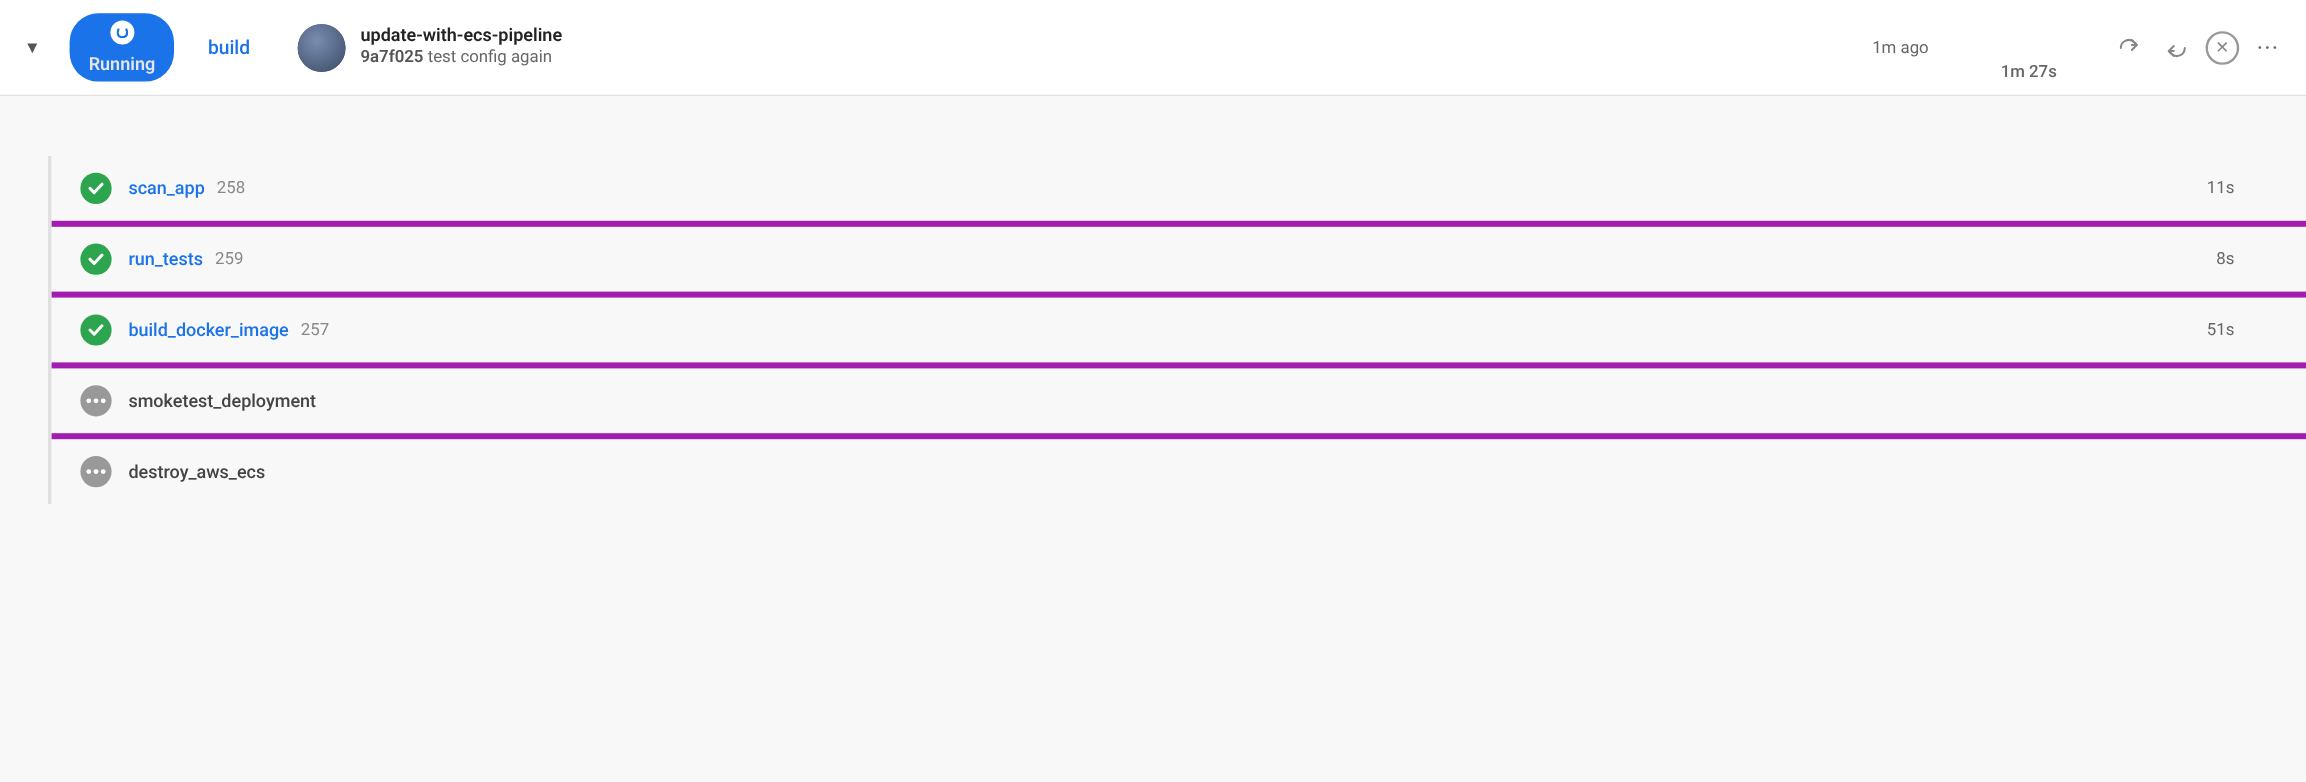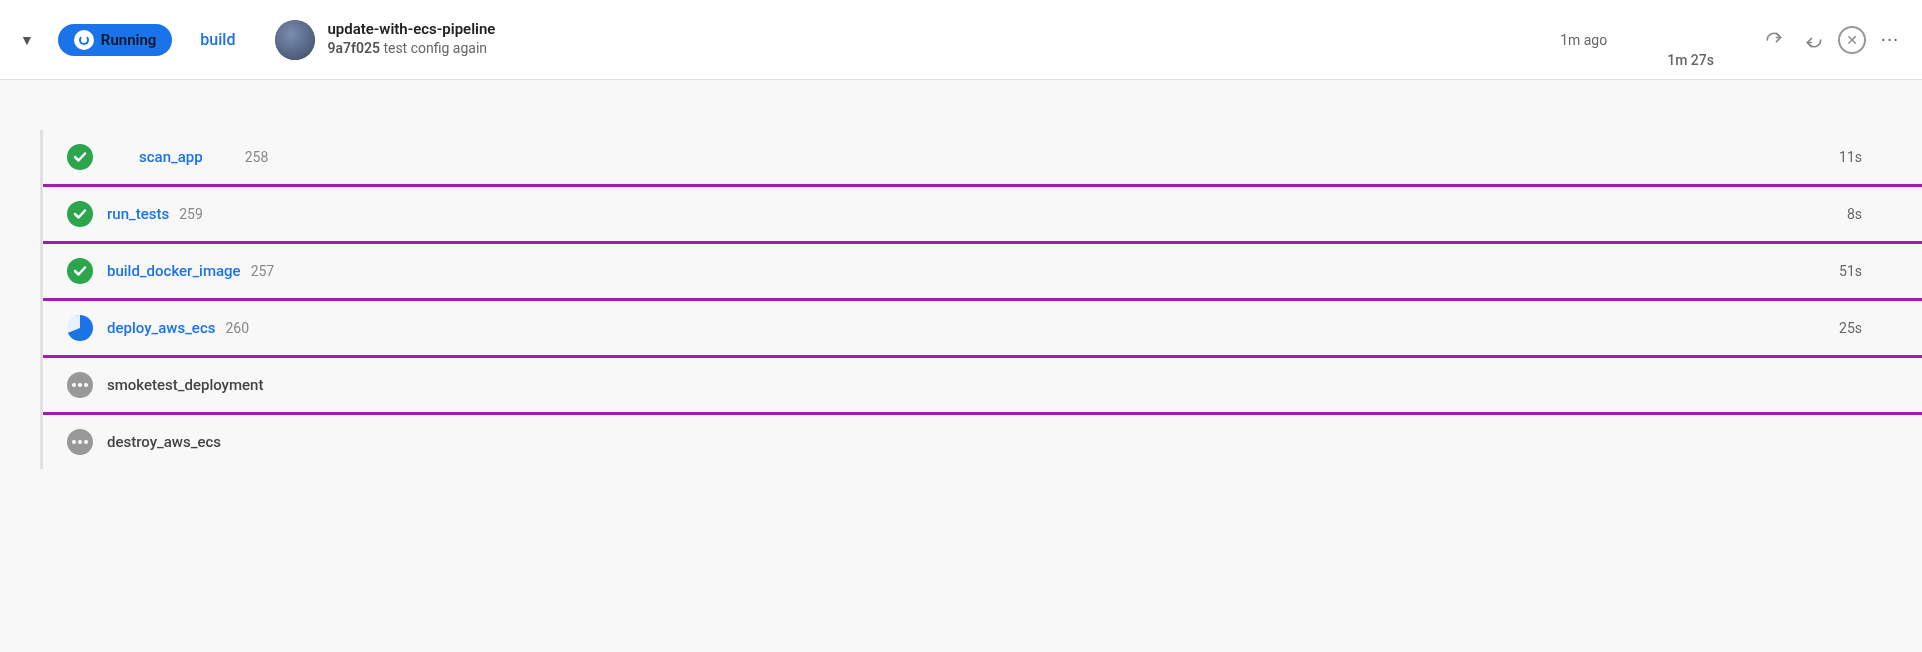--- a/index.html
+++ b/index.html
@@ -27,27 +27,28 @@
       color: #555;
       cursor: pointer;
       padding: 4px;
     }
 
     .running-badge {
       display: flex;
       align-items: center;
       gap: 7px;
       background: #1a73e8;
-      color: #0f172a;
+      color: #e5e5e5;
       border-radius: 24px;
       padding: 6px 16px;
       font-size: 15px;
       font-weight: 600;
       cursor: pointer;
       white-space: nowrap;
+      flex-direction: column;
     }
 
     .running-icon {
       width: 20px;
       height: 20px;
       border-radius: 50%;
       background: #fff;
       display: flex;
       align-items: center;
       justify-content: center;
@@ -197,28 +198,27 @@
     .jobs-list {
       margin-top: 20px;
       border-left: 3px solid #e0e0e0;
       margin-left: 40px;
     }
 
     .job-item {
       display: flex;
       align-items: center;
       padding: 14px 0 14px 24px;
-      border-top: 3px solid #a21caf;
+      border-top: 5px solid #a21caf;
       background: #f8f8f8;
       cursor: pointer;
     }
 
     .job-item:first-child {
       border-top: none;
-      gap: 32px;
     }
 
     .job-status-icon {
       width: 26px;
       height: 26px;
       border-radius: 50%;
       flex-shrink: 0;
       display: flex;
       align-items: center;
       justify-content: center;
@@ -370,49 +370,37 @@
     <div class="job-status-icon success">
       <svg class="checkmark" viewBox="0 0 14 14">
         <polyline points="2,7 5.5,10.5 12,3.5"></polyline>
       </svg>
     </div>
     <span class="job-name">build_docker_image</span>
     <span class="job-id">257</span>
     <span class="job-duration">51s</span>
   </div>
       <div class="job-item">
-    <div class="job-status-icon" style="background:transparent;padding:0;">
-      <svg class="running-pie" viewBox="0 0 26 26">
-        <circle cx="13" cy="13" r="13" fill="#1a73e8"></circle>
-
-        <path d="M13 13 L13 0 A13 13 0 0 0 0.5 18 Z" fill="#fff" opacity="0.9"></path>
-      </svg>
-    </div>
-    <span class="job-name">deploy_aws_ecs</span>
-    <span class="job-id">260</span>
-    <span class="job-duration">25s</span>
+    <div class="job-status-icon pending">
+      <div class="pending-dots">
+        <div class="pending-dot"></div>
+        <div class="pending-dot"></div>
+        <div class="pending-dot"></div>
+      </div>
+    </div>
+    <span class="job-name pending-name">smoketest_deployment</span>
+
+    <span class="job-duration"></span>
   </div>
       <div class="job-item">
     <div class="job-status-icon pending">
       <div class="pending-dots">
         <div class="pending-dot"></div>
         <div class="pending-dot"></div>
         <div class="pending-dot"></div>
       </div>
     </div>
-    <span class="job-name pending-name">smoketest_deployment</span>
+    <span class="job-name pending-name">destroy_aws_ecs</span>
 
     <span class="job-duration"></span>
   </div>
-      <div class="job-item">
-    <div class="job-status-icon pending">
-      <div class="pending-dots">
-        <div class="pending-dot"></div>
-        <div class="pending-dot"></div>
-        <div class="pending-dot"></div>
-      </div>
-    </div>
-    <span class="job-name pending-name">destroy_aws_ecs</span>
-
-    <span class="job-duration"></span>
-  </div>
     </div>
 </div>
 
 </body></html>

